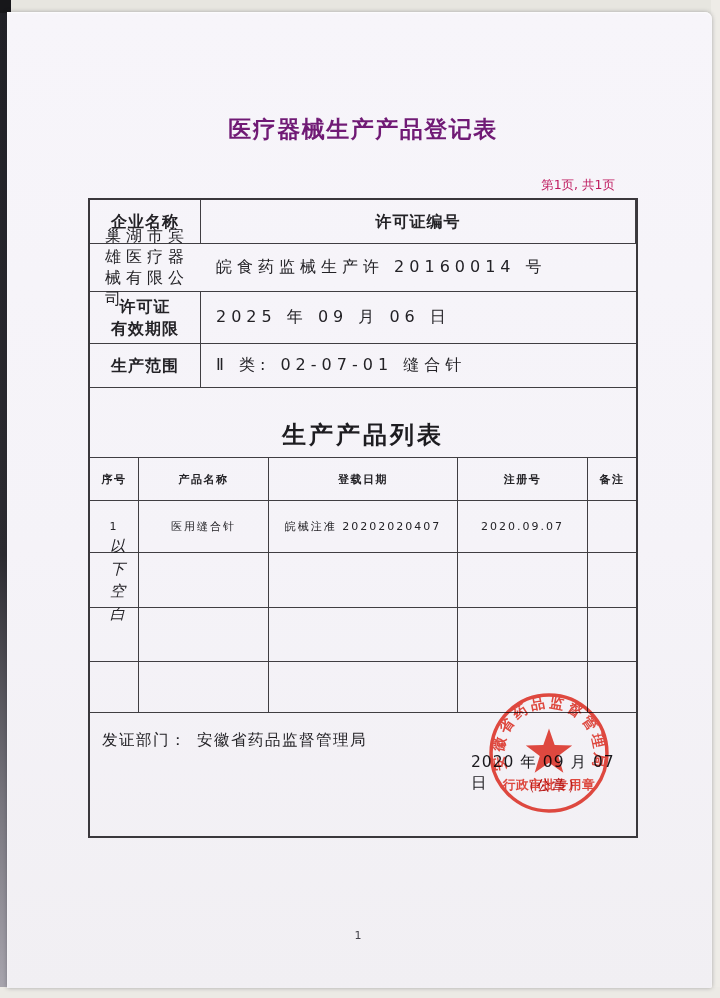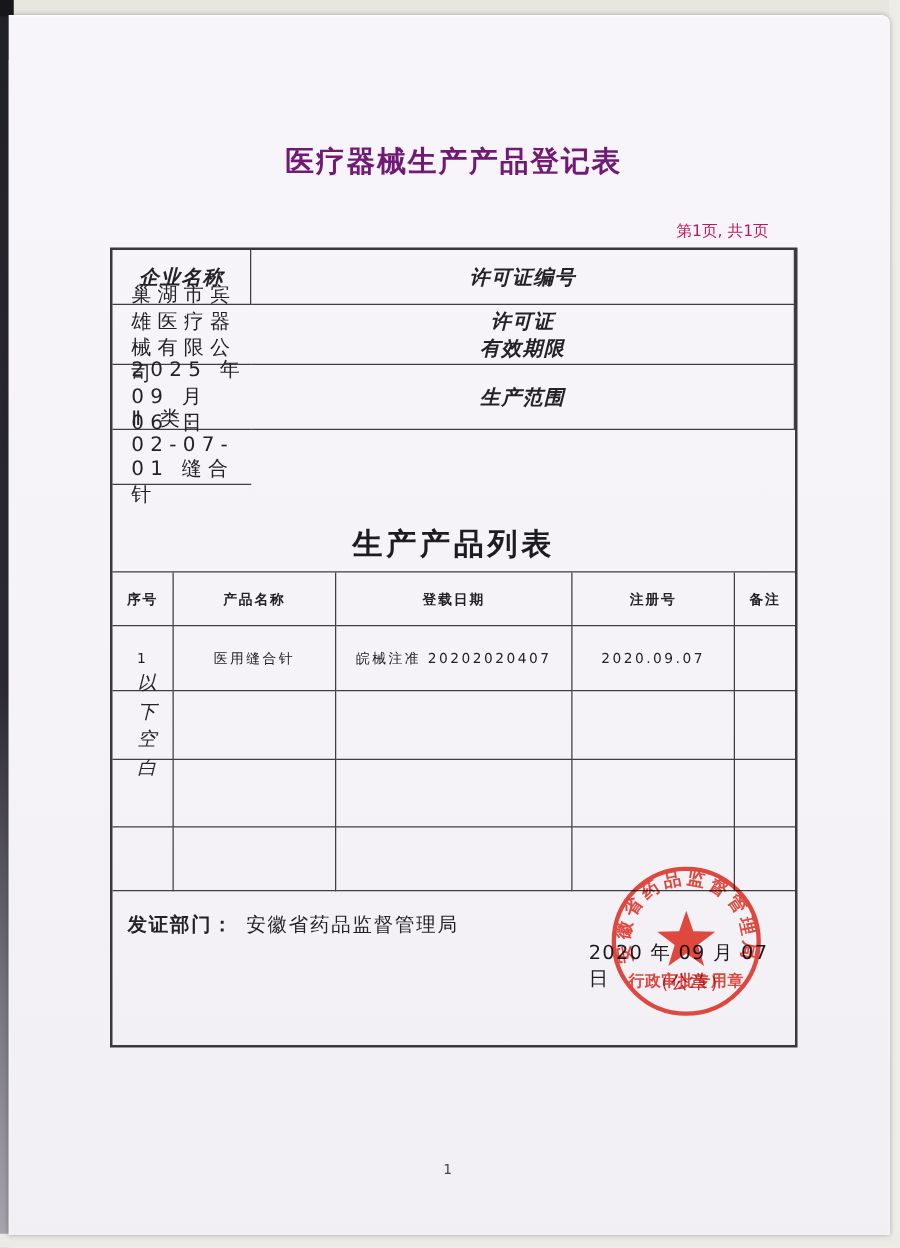--- a/index.html
+++ b/index.html
@@ -34,34 +34,34 @@
   }
   
   .doc-table{
     position:absolute;left:88px;top:198px;width:550px;height:640px;
     border:2px solid #3a383c;box-sizing:border-box;
     display:flex;flex-direction:column;
   }
   .doc-table *{box-sizing:border-box;}
   .grid-info{display:grid;grid-template-columns:111px 1fr;grid-template-rows:44px 48px 52px 44px;}
   .cell{display:flex;align-items:center;justify-content:center;border-bottom:1.5px solid #403e42;font-size:16px;}
-  .cell.lbl{border-right:1.5px solid #403e42;font-weight:bold;letter-spacing:1px;text-align:center;white-space:pre-line;line-height:1.35;font-style:italic;}
+  .cell.lbl{border-right:1.5px solid #403e42;font-weight:bold;letter-spacing:1px;text-align:center;white-space:pre-line;line-height:1.35;}
   .cell.val{justify-content:flex-start;padding-left:15px;letter-spacing:5px;}
   .section-title{
     height:45px;border-bottom:1.5px solid #403e42;display:flex;align-items:center;justify-content:center;
     font-size:24px;font-weight:bold;letter-spacing:3px;color:#1d1c20;margin-top:25px;
   }
   .grid-prod{display:grid;grid-template-columns:49px 130px 189px 130px 1fr;grid-template-rows:43px 52px 55px 54px 51px;}
   .pcell{display:flex;align-items:center;justify-content:center;border-bottom:1.5px solid #403e42;border-right:1.5px solid #403e42;font-size:11px;letter-spacing:2px;}
   .pcell.last{border-right:none;}
   .pcell.hdr{font-weight:bold;letter-spacing:1.5px;}
   .pcell.blank-note{white-space:pre-line;line-height:1.5;letter-spacing:0;font-size:15px;padding-left:20px;justify-content:flex-start;text-align:left;font-style:italic;}
   .footer-box{flex:1;position:relative;}
   .issuer{position:absolute;left:12px;top:17px;font-size:15.5px;letter-spacing:1.5px;}
-  .issuer .issuer-label{font-weight:bold;}
+  .issuer .issuer-label{font-weight:normal;}
   .issuer .issuer-value{margin-left:10px;}
   .issue-date{position:absolute;left:471px;top:752px;width:152px;font-size:15.5px;letter-spacing:1px;color:#1b1a1e;z-index:2;}
   .seal-note{position:absolute;left:506px;top:776px;width:92px;text-align:center;font-size:14.5px;letter-spacing:1px;color:#b91c1c;z-index:2;}
   .stamp{
     position:absolute;left:487px;top:691px;width:124px;height:124px;
     mix-blend-mode:multiply;opacity:.92;z-index:3;
   }
   .pagenum{position:absolute;left:338px;top:929px;width:40px;text-align:center;font-size:11px;color:#44434a;}
 </style>
 </head>
@@ -77,20 +77,21 @@
 
   <h1 class="title">医疗器械生产产品登记表</h1>
   <div class="pageinfo">第1页, 共1页</div>
 
   <div class="doc-table">
 
     <div class="grid-info">
       <div class="cell lbl">企业名称</div>
       <div class="cell lbl">许可证编号</div>
       <div class="cell val">巢湖市宾雄医疗器械有限公司</div>
+      <div class="cell val">皖食药监械生产许 20160014 号</div>
       <div class="cell lbl">许可证
 有效期限</div>
       <div class="cell val">2025 年 09 月 06 日</div>
       <div class="cell lbl">生产范围</div>
       <div class="cell val">Ⅱ 类: 02-07-01 缝合针</div>
     </div>
 
     <div class="section-title">生产产品列表</div>
 
     <div class="grid-prod">

